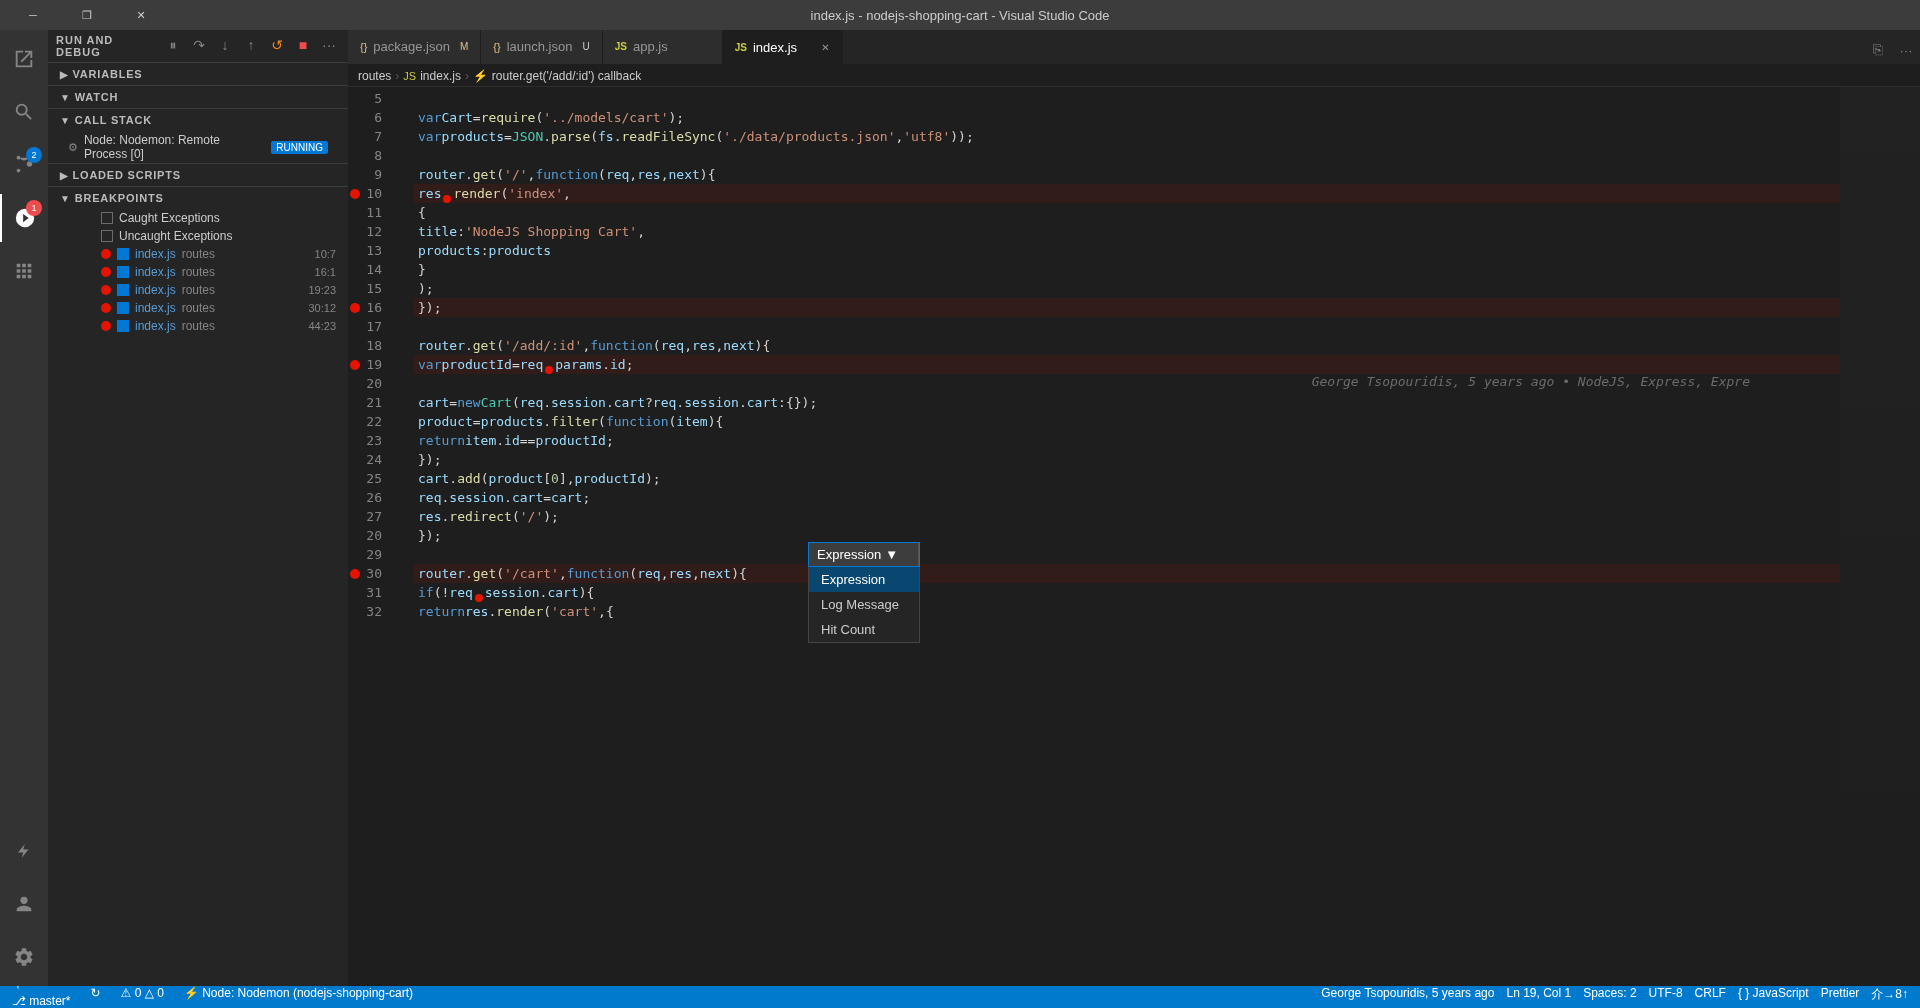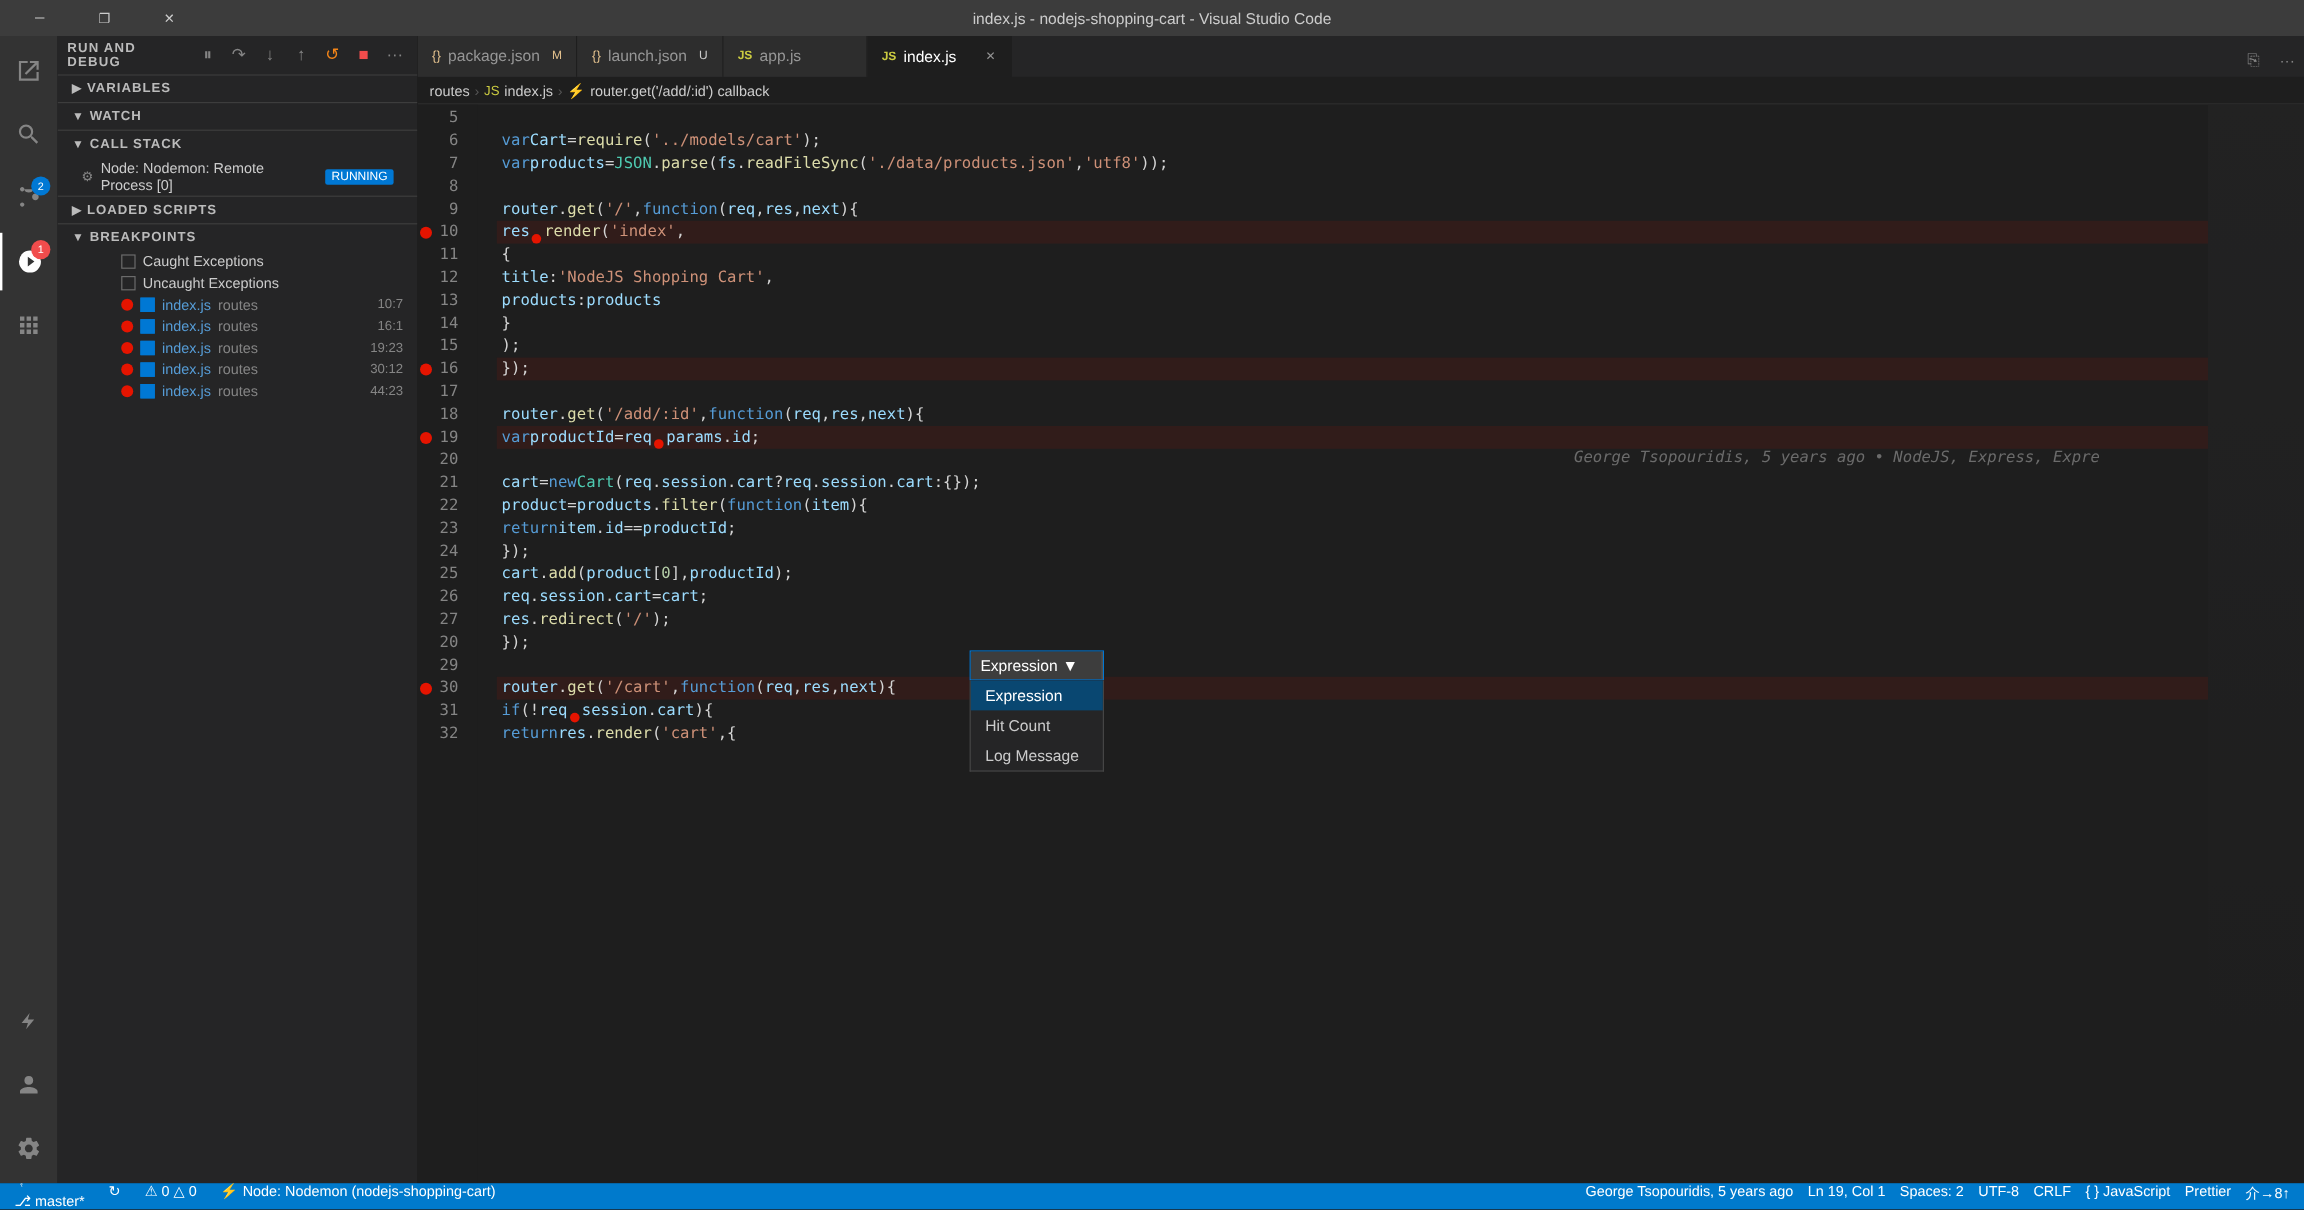--- a/index.html
+++ b/index.html
@@ -781,22 +781,22 @@
 
       <div class="breakpoint-popup">
         <div class="bp-input-row">
           <div class="bp-type-select">
             <span>Expression</span>
             <span>▼</span>
           </div>
         </div>
         <div class="bp-dropdown">
           <div class="bp-dropdown-item selected">Expression</div>
+          <div class="bp-dropdown-item">Log Message</div>
           <div class="bp-dropdown-item">Hit Count</div>
-          <div class="bp-dropdown-item">Log Message</div>
         </div>
       </div>
 
       <div class="minimap">
         <div class="minimap-content"></div>
       </div>
     </div>
   </div>
 </div>
 

